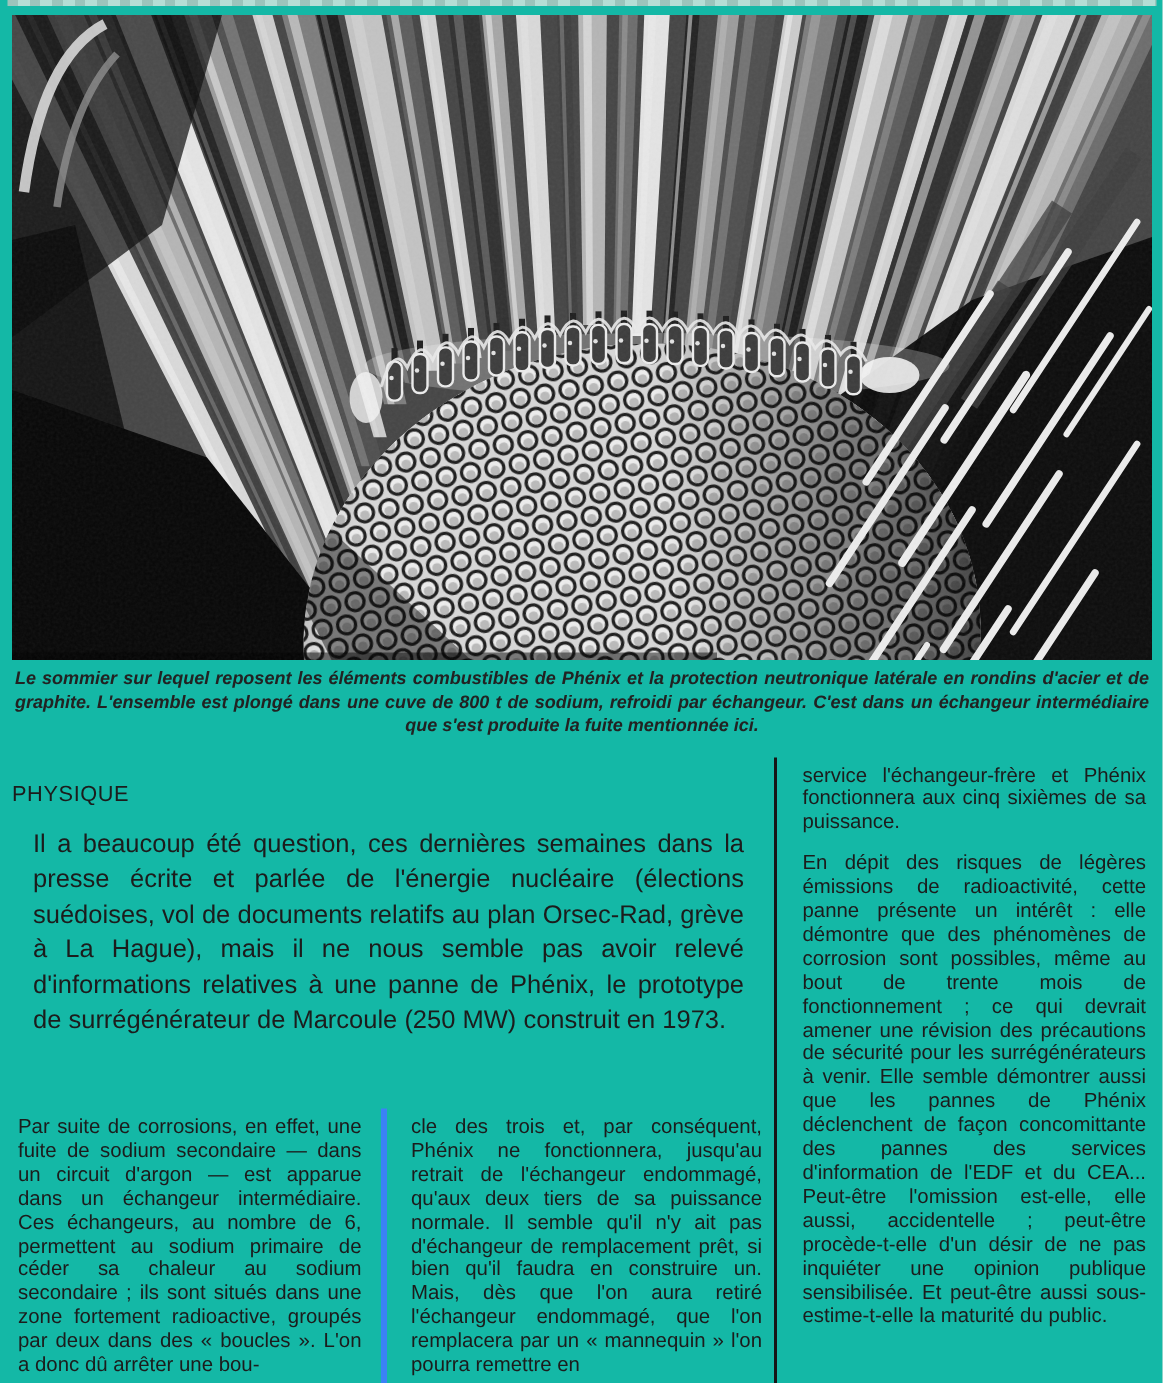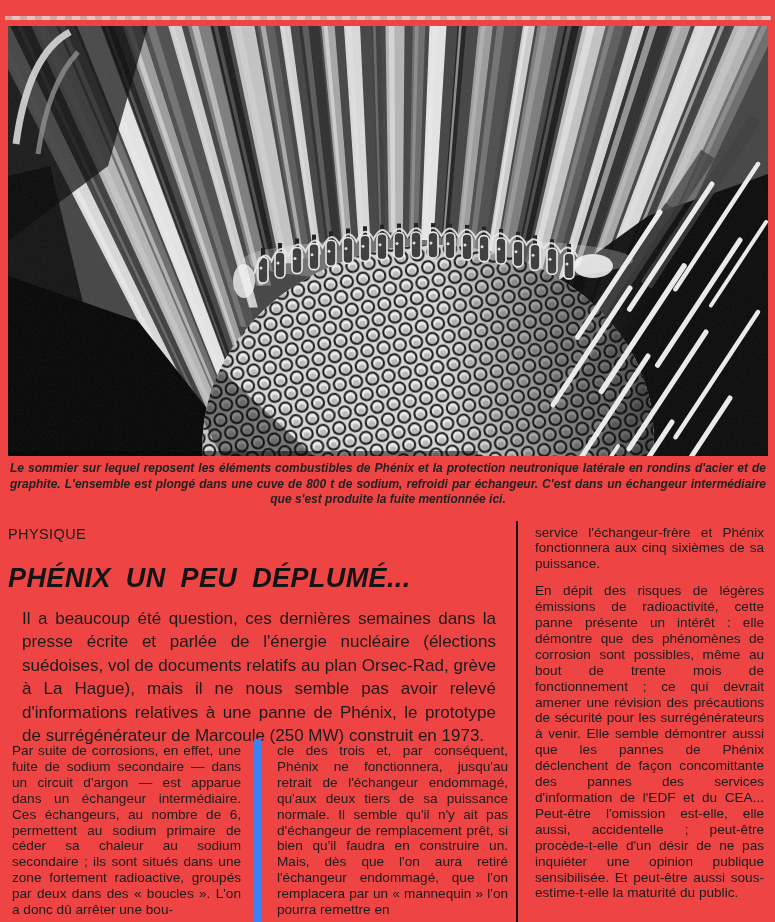--- a/index.html
+++ b/index.html
@@ -1,42 +1,42 @@
 <!DOCTYPE html>
 <html lang="fr"><head>
 <meta charset="utf-8">
 <style>
   html,body{margin:0;padding:0;background:#e9e8e4;}
   .page{
     position:relative;width:775px;height:922px;margin:0 auto;
-    background:#ef4444;box-sizing:border-box;padding:16px 7px 0 8px;
+    background:#14b8a6;box-sizing:border-box;padding:0 7px 0 8px;
     display:flex;flex-direction:column;overflow:hidden;
     font-family:"Liberation Sans", sans-serif;color:#1c1c1c;
   }
   .top-edge{height:4px;margin:0 -3px;opacity:.75;
     background:repeating-linear-gradient(90deg,#c9c8c3 0 7px,#eceae5 7px 15px);}
   .photo-frame{margin-top:6px;height:430px;background:#454545;}
   .photo-frame svg{display:block;width:100%;height:100%;}
   .caption{
     margin:5px 0 0;padding:0 2px;
     font-size:12px;line-height:15.5px;font-weight:bold;font-style:italic;
     text-align:justify;text-align-last:center;color:#222;
   }
   .content{flex:1;display:flex;margin-top:13px;min-height:0;}
   .left-zone{width:508px;box-sizing:border-box;display:flex;flex-direction:column;min-height:0;}
-  .rubric{font-size:14.5px;letter-spacing:.4px;margin:5px 0 0;}
+  .rubric{font-size:14.5px;letter-spacing:.4px;margin:17px 0 0;}
   .title{
     font-size:27px;font-weight:bold;font-style:italic;
     letter-spacing:.4px;word-spacing:7px;margin:21px 0 0;color:#141414;
   }
   .intro{font-size:17px;line-height:23.5px;text-align:justify;margin:13px 14px 0;padding-right:6px;
     hyphens:auto;-webkit-hyphens:auto;}
   .two-cols{flex:1;display:flex;margin-top:9px;min-height:0;align-items:flex-end;}
   .colA{width:246px;box-sizing:border-box;padding-right:9px;}
-  .colB{flex:1;border-left:7px solid #3b82f6;box-sizing:border-box;padding-left:12px;padding-right:4px;}
+  .colB{flex:1;border-left:4px solid #3b82f6;box-sizing:border-box;padding-left:12px;padding-right:4px;}
   .colC{flex:1;border-left:2px solid #161616;box-sizing:border-box;padding-left:13px;min-height:0;}
   .body-text{font-size:13.6px;line-height:15.9px;text-align:justify;margin:4px;
     hyphens:auto;-webkit-hyphens:auto;}
   .colC .body-text + .body-text{margin-top:11px;}
 </style>
 </head>
 <body>
 
 <div class="page">
 
@@ -238,21 +238,20 @@
         <rect x="0" y="425" width="470" height="5" fill="#000" opacity="0.5"></rect>
         <rect x="0" y="0" width="760" height="430" filter="url(#grain)" opacity="0.07"></rect>
       </svg>
   </figure>
 
   <p class="caption">Le sommier sur lequel reposent les éléments combustibles de Phénix et la protection neutronique latérale en rondins d'acier et de graphite. L'ensemble est plongé dans une cuve de 800 t de sodium, refroidi par échangeur. C'est dans un échangeur intermédiaire que s'est produite la fuite mentionnée ici.</p>
 
   <div class="content">
     <div class="left-zone">
       <div class="rubric">PHYSIQUE</div>
-      <h1 class="title">PHÉNIX UN PEU DÉPLUMÉ...</h1>
       <p class="intro">Il a beaucoup été question, ces dernières semaines dans la presse écrite et parlée de l'énergie nucléaire (élections suédoises, vol de documents relatifs au plan Orsec-Rad, grève à La Hague), mais il ne nous semble pas avoir relevé d'informations relatives à une panne de Phénix, le prototype de surrégénérateur de Marcoule (250 MW) construit en 1973.</p>
       <div class="two-cols">
         <div class="colA">
           <p class="body-text">Par suite de corrosions, en effet, une fuite de sodium secondaire — dans un circuit d'argon — est apparue dans un échangeur intermédiaire. Ces échangeurs, au nombre de 6, permettent au sodium primaire de céder sa chaleur au sodium secondaire ; ils sont situés dans une zone fortement radioactive, groupés par deux dans des « boucles ». L'on a donc dû arrêter une bou-</p>
         </div>
         <div class="colB">
           <p class="body-text">cle des trois et, par conséquent, Phénix ne fonctionnera, jusqu'au retrait de l'échangeur endommagé, qu'aux deux tiers de sa puissance normale. Il semble qu'il n'y ait pas d'échangeur de remplacement prêt, si bien qu'il faudra en construire un. Mais, dès que l'on aura retiré l'échangeur endommagé, que l'on remplacera par un « mannequin » l'on pourra remettre en</p>
         </div>
       </div>
     </div>

